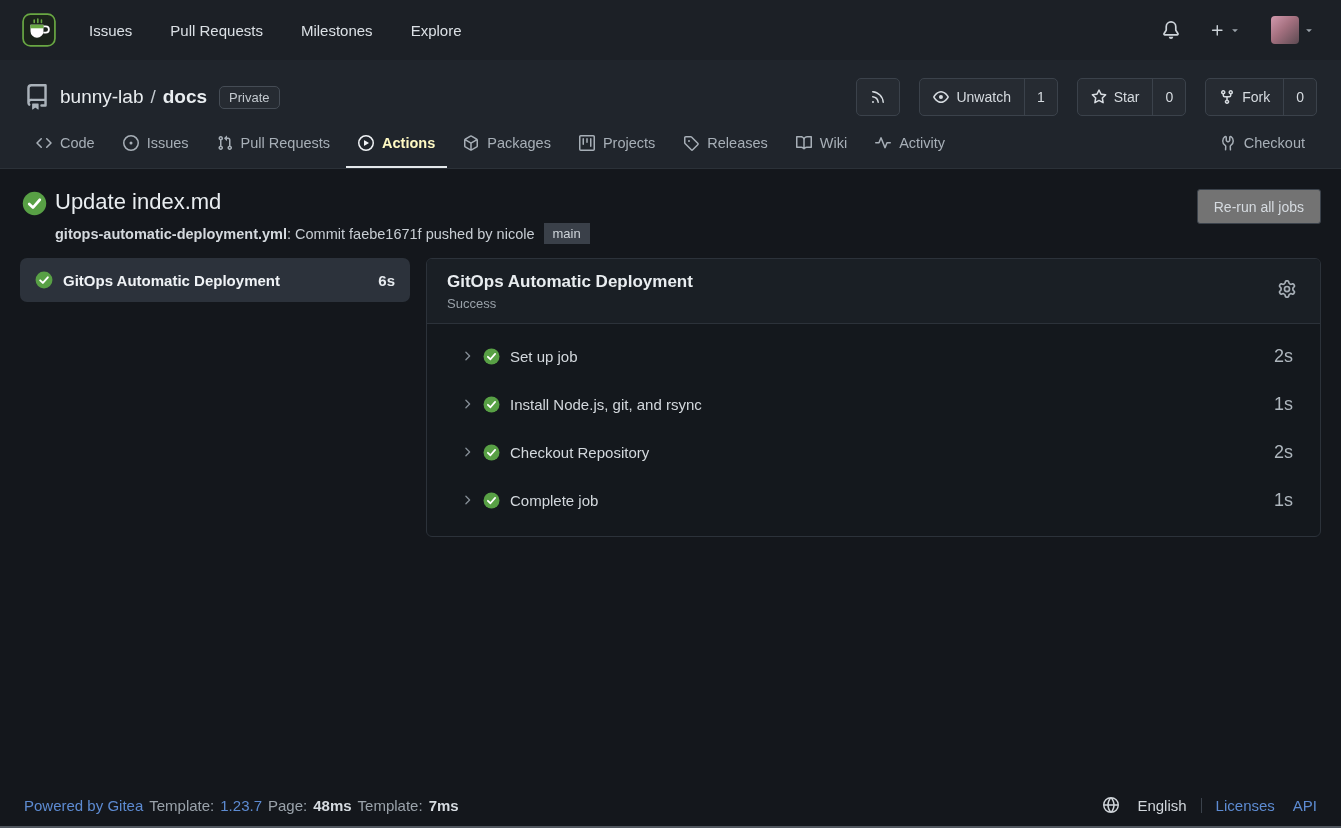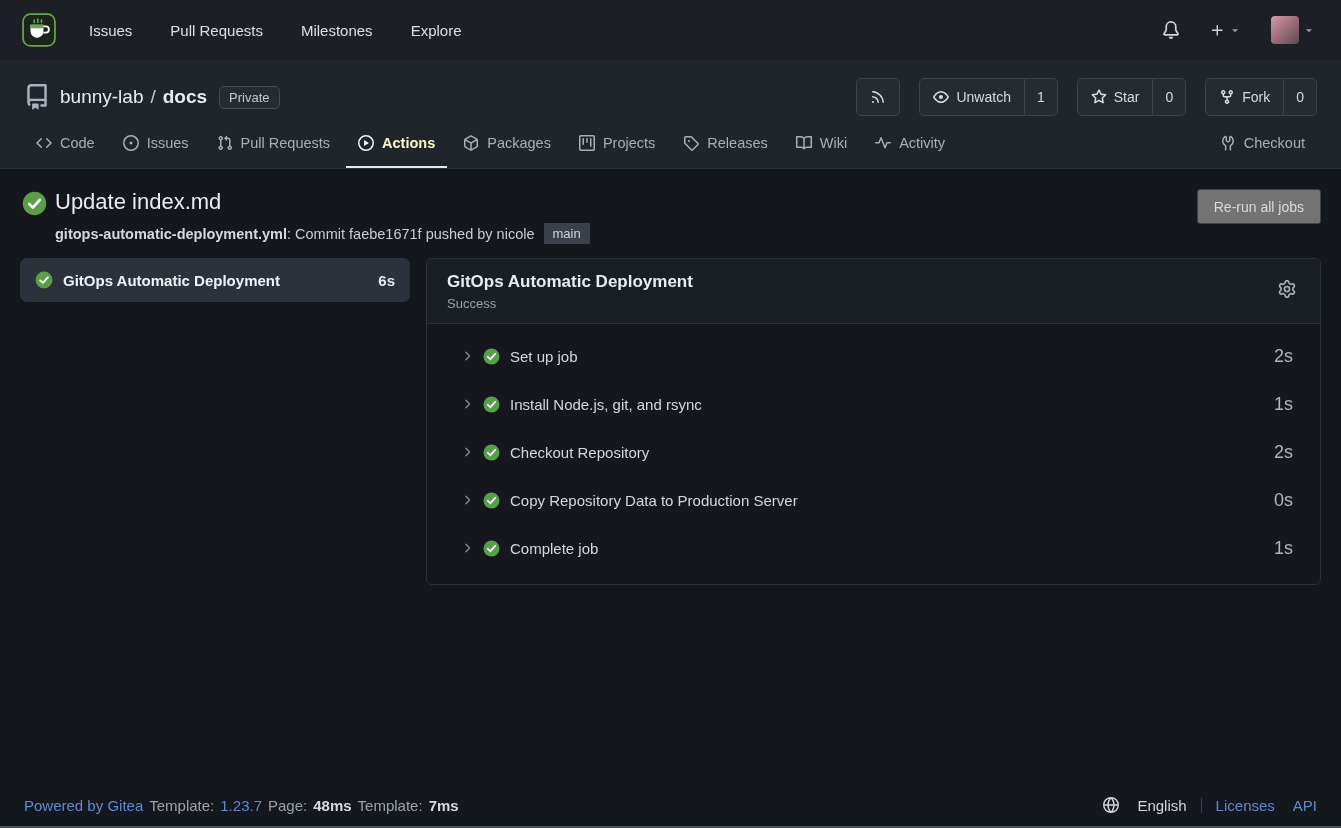--- a/index.html
+++ b/index.html
@@ -387,31 +387,20 @@
           <span class="step-duration">2s</span>
         </div>
         <div class="step-row clickable">
           <svg class="step-chevron" width="14" height="14" viewBox="0 0 16 16" fill="currentColor">
               <path d="M6.22 3.22a.75.75 0 0 1 1.06 0l4.25 4.25a.75.75 0 0 1 0 1.06l-4.25 4.25a.751.751 0 0 1-1.042-.018.751.751 0 0 1-.018-1.042L9.94 8 6.22 4.28a.75.75 0 0 1 0-1.06Z"></path>
             </svg>
           <svg class="step-check check-circle" width="17" height="17" viewBox="0 0 16 16">
               <circle cx="8" cy="8" r="7.5"></circle>
               <path d="M4.6 8.3 7 10.6 11.4 5.6"></path>
             </svg>
-          <span>Copy Repository Data to Production Server</span>
-          <span class="step-duration">0s</span>
-        </div>
-        <div class="step-row clickable">
-          <svg class="step-chevron" width="14" height="14" viewBox="0 0 16 16" fill="currentColor">
-              <path d="M6.22 3.22a.75.75 0 0 1 1.06 0l4.25 4.25a.75.75 0 0 1 0 1.06l-4.25 4.25a.751.751 0 0 1-1.042-.018.751.751 0 0 1-.018-1.042L9.94 8 6.22 4.28a.75.75 0 0 1 0-1.06Z"></path>
-            </svg>
-          <svg class="step-check check-circle" width="17" height="17" viewBox="0 0 16 16">
-              <circle cx="8" cy="8" r="7.5"></circle>
-              <path d="M4.6 8.3 7 10.6 11.4 5.6"></path>
-            </svg>
           <span>Complete job</span>
           <span class="step-duration">1s</span>
         </div>
       </div>
     </section>
   </div>
 </main>
 
 <footer class="footer">
   <a class="blue seg clickable">Powered by Gitea</a>

